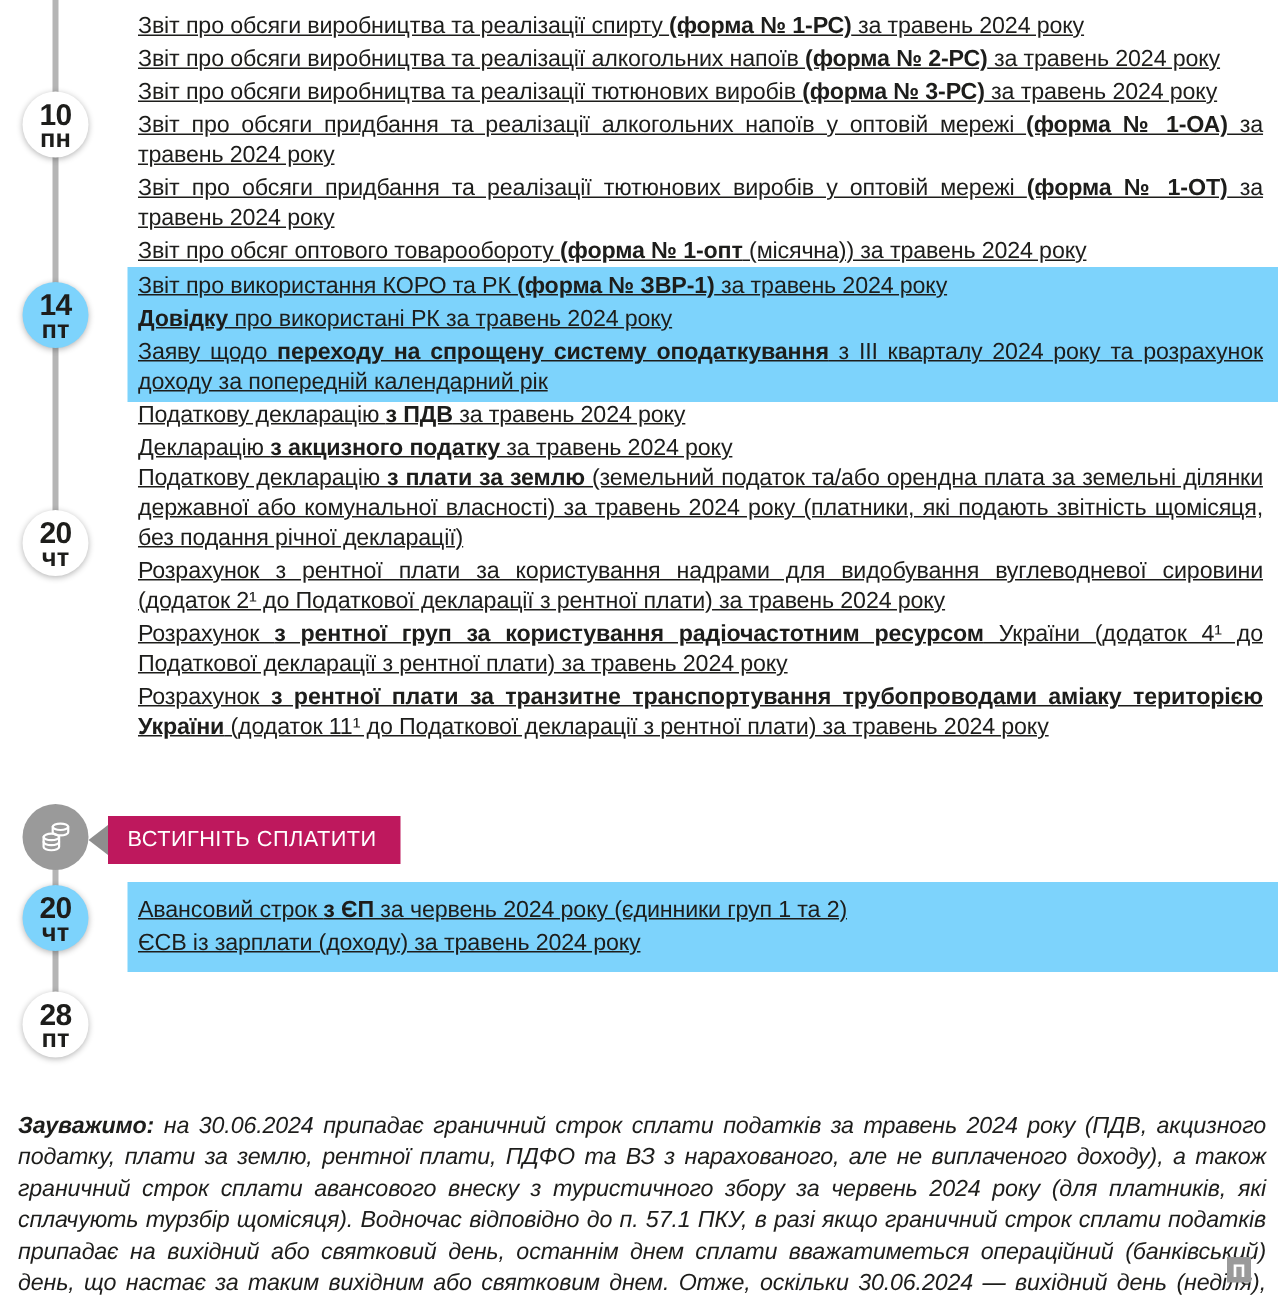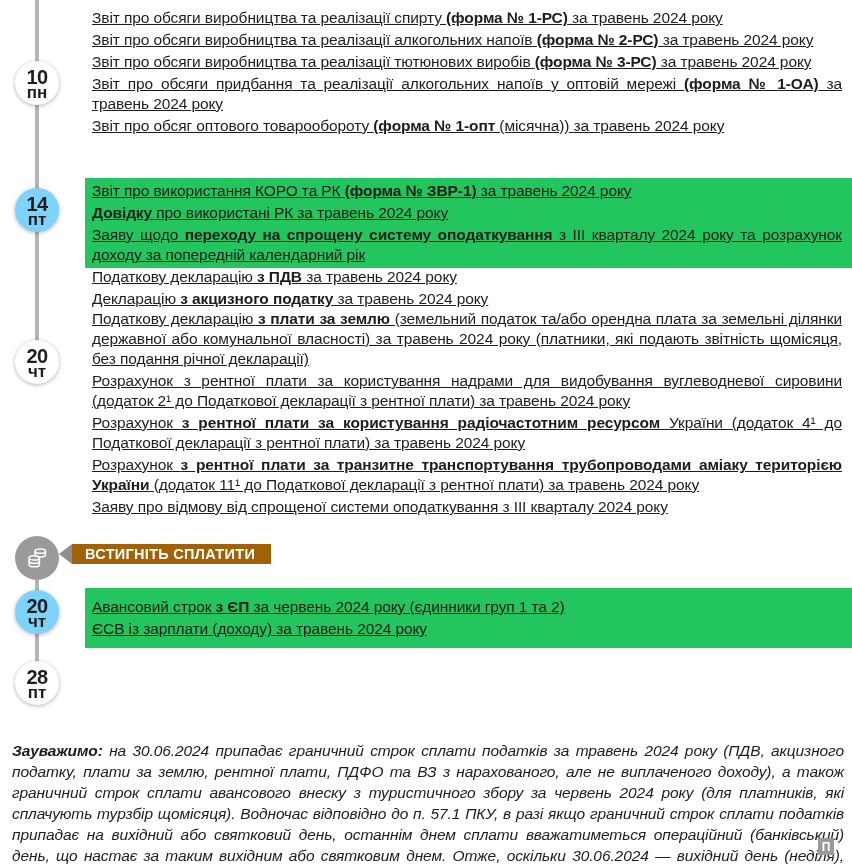--- a/index.html
+++ b/index.html
@@ -26,36 +26,36 @@
   .marker .w{font-weight:bold;font-size:17px;line-height:11px;}
   #marker-10{top:61px;} #marker-14{top:188px;} #marker-20a{top:340px;}
   #marker-20b{top:590px;} #marker-28{top:661px;}
   
   .coin-badge{
     position:absolute;left:15px;top:536px;width:44px;height:44px;border-radius:50%;
     background:#9a9a9a;display:flex;align-items:center;justify-content:center;z-index:2;
   }
   
   .banner{
-    position:absolute;left:72px;top:544px;height:20px;
-    background:#a16207;color:#fff;
+    position:absolute;left:72px;top:544px;height:32px;
+    background:#be185d;color:#fff;
     display:flex;align-items:center;
     padding:0 16px 0 13px;
-    font-weight:bold;font-size:14.5px;letter-spacing:0.3px;
+    font-weight:normal;font-size:14.5px;letter-spacing:0.3px;
   }
   .banner::before{
     content:"";position:absolute;left:-13px;top:50%;transform:translateY(-50%);
     border-top:10px solid transparent;border-bottom:10px solid transparent;
     border-right:13px solid #8e8e8e;
   }
   
   .sec{position:absolute;left:85px;right:0;font-size:15.5px;line-height:20px;letter-spacing:-0.1px;text-decoration:underline;}
   .sec .item{padding:0 10px 0 7px;margin-bottom:2px;text-align:justify;}
   .sec .item:last-child{margin-bottom:0;}
-  .sec.gray{background:#22c55e;}
+  .sec.gray{background:#7dd3fc;}
   #sec-10{top:8px;}
   #sec-14-gray{top:178px;padding:3px 0;}
   #sec-14-white{top:267px;}
   #sec-20{top:309px;}
   #sec-pay{top:588px;padding:9px 0;}
   #sec-28{top:668px;}
   .b{font-weight:bold;}
   
   .footer{
     position:absolute;left:12px;right:8px;top:740px;
@@ -110,37 +110,37 @@
   </div>
   <div class="banner">
     <span>ВСТИГНІТЬ СПЛАТИТИ</span>
   </div>
 
   <div class="sec" id="sec-10">
       <div class="item"><span>Звіт про обсяги виробництва та реалізації спирту </span><span class="b">(форма № 1-РС)</span><span> за травень 2024 року</span></div>
       <div class="item"><span>Звіт про обсяги виробництва та реалізації алкогольних напоїв </span><span class="b">(форма № 2-РС)</span><span> за травень 2024 року</span></div>
       <div class="item"><span>Звіт про обсяги виробництва та реалізації тютюнових виробів </span><span class="b">(форма № 3-РС)</span><span> за травень 2024 року</span></div>
       <div class="item"><span>Звіт про обсяги придбання та реалізації алкогольних напоїв у оптовій мережі </span><span class="b">(форма № 1-ОА)</span><span> за травень 2024 року</span></div>
+      <div class="item"><span>Звіт про обсяги придбання та реалізації тютюнових виробів у оптовій мережі </span><span class="b">(форма № 1-ОТ)</span><span> за травень 2024 року</span></div>
       <div class="item"><span>Звіт про обсяг оптового товарообороту </span><span class="b">(форма № 1-опт</span><span> (місячна)) за травень 2024 року</span></div>
     </div>
   <div class="sec gray" id="sec-14-gray">
       <div class="item"><span>Звіт про використання КОРО та РК </span><span class="b">(форма № ЗВР-1)</span><span> за травень 2024 року</span></div>
       <div class="item"><span class="b">Довідку</span><span> про використані РК за травень 2024 року</span></div>
       <div class="item"><span>Заяву щодо </span><span class="b">переходу на спрощену систему оподаткування</span><span> з III кварталу 2024 року та розрахунок доходу за попередній календарний рік</span></div>
     </div>
   <div class="sec" id="sec-14-white">
       <div class="item"><span>Податкову декларацію </span><span class="b">з ПДВ</span><span> за травень 2024 року</span></div>
       <div class="item"><span>Декларацію </span><span class="b">з акцизного податку</span><span> за травень 2024 року</span></div>
     </div>
   <div class="sec" id="sec-20">
       <div class="item"><span>Податкову декларацію </span><span class="b">з плати за землю</span><span> (земельний податок та/або орендна плата за земельні ділянки державної або комунальної власності) за травень 2024 року (платники, які подають звітність щомісяця, без подання річної декларації)</span></div>
       <div class="item"><span>Розрахунок з рентної плати за користування надрами для видобування вуглеводневої сировини (додаток 2¹ до Податкової декларації з рентної плати) за травень 2024 року</span></div>
-      <div class="item"><span>Розрахунок </span><span class="b">з рентної плати за користування радіочастотним ресурсом</span><span> України (додаток 4¹ до Податкової декларації з рентної плати) за травень 2024 року</span></div>
+      <div class="item"><span>Розрахунок </span><span class="b">з рентної груп за користування радіочастотним ресурсом</span><span> України (додаток 4¹ до Податкової декларації з рентної плати) за травень 2024 року</span></div>
       <div class="item"><span>Розрахунок </span><span class="b">з рентної плати за транзитне транспортування трубопроводами аміаку територією України</span><span> (додаток 11¹ до Податкової декларації з рентної плати) за травень 2024 року</span></div>
-      <div class="item"><span>Заяву про відмову від спрощеної системи оподаткування з III кварталу 2024 року</span></div>
     </div>
   <div class="sec gray" id="sec-pay">
       <div class="item"><span>Авансовий строк </span><span class="b">з ЄП</span><span> за червень 2024 року (єдинники груп 1 та 2)</span></div>
       <div class="item"><span>ЄСВ із зарплати (доходу) за травень 2024 року</span></div>
     </div>
 
   <div class="footer"><span class="b">Зауважимо:</span><span> на 30.06.2024 припадає граничний строк сплати податків за травень 2024 року (ПДВ, акцизного податку, плати за землю, рентної плати, ПДФО та ВЗ з нарахованого, але не виплаченого доходу), а також граничний строк сплати авансового внеску з туристичного збору за червень 2024 року (для платників, які сплачують турзбір щомісяця). Водночас відповідно до п. 57.1 ПКУ, в разі якщо граничний строк сплати податків припадає на вихідний або святковий день, останнім днем сплати вважатиметься операційний (банківський) день, що настає за таким вихідним або святковим днем. Отже, оскільки 30.06.2024 — вихідний день (неділя), останнім строком сплати буде </span></div>
 
   <div class="end-mark">П</div>
 

